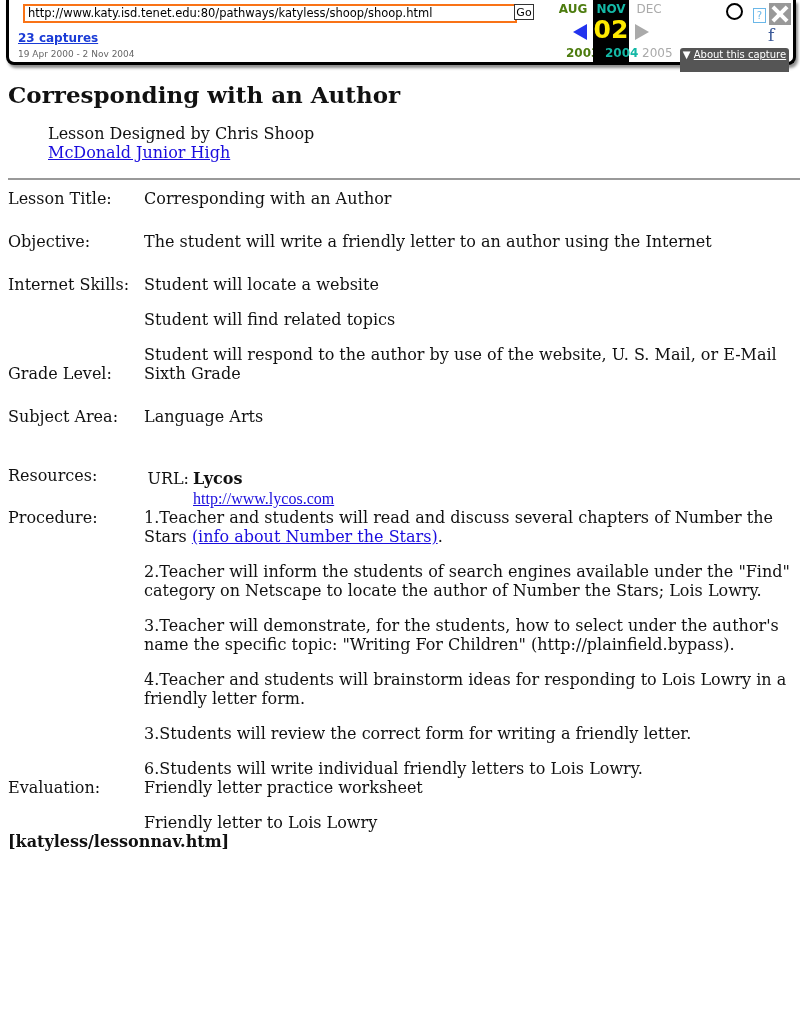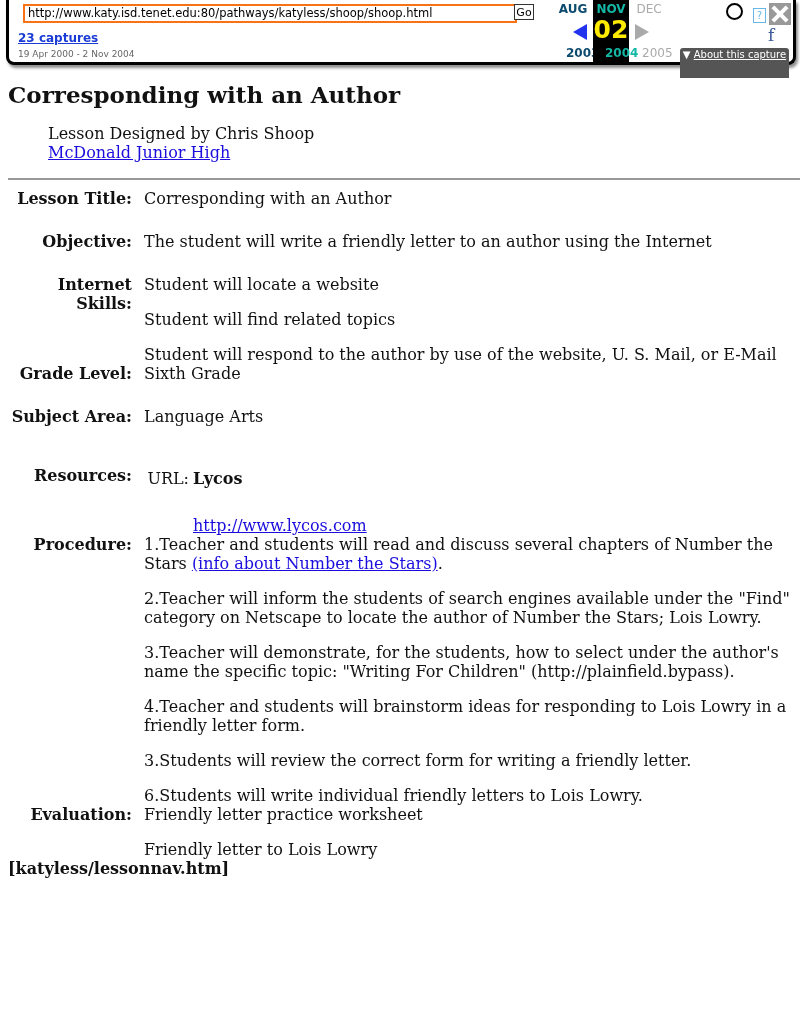--- a/index.html
+++ b/index.html
@@ -16,59 +16,59 @@
     padding: 0 3px; line-height: 15px; color: #000; background: #fff; }
   #wm-go { position: absolute; left: 505px; top: 4px; width: 20px; height: 16px;
     border: 1px solid #333; background: #fff; font-size: 11px; line-height: 15px;
     text-align: center; font-family: "DejaVu Sans", sans-serif; padding: 0; }
   #wm-captures { position: absolute; left: 9px; top: 31px; font-size: 12px; font-weight: bold; color: #1a3bd6; text-decoration: underline; }
   #wm-range { position: absolute; left: 9px; top: 49px; font-size: 9px; color: #666; }
   .wm-col { position: absolute; top: 0; width: 38px; text-align: center; height: 62px; }
   .wm-col .m { position: absolute; top: 2px; left: 0; right: 0; font-size: 12px; font-weight: bold; }
   .wm-col .y { position: absolute; top: 46px; left: 12px; right: 0; font-size: 12px; font-weight: bold; }
   #wm-prev { left: 545px; }
-  #wm-prev .m, #wm-prev .y { color: #0c4a6e; }
+  #wm-prev .m, #wm-prev .y { color: #4d7c0f; }
   #wm-cur { left: 584px; background: #000; width: 36px; }
   #wm-cur .m, #wm-cur .y { color: #14b8a6; }
   #wm-cur .d { position: absolute; top: 15px; left: 0; right: 0; font-size: 25px; font-weight: bold; color: #ffeb00; }
   #wm-next { left: 621px; }
   #wm-next .m, #wm-next .y { color: #aaa; font-weight: normal; }
   #wm-arrow-left { position: absolute; left: 564px; top: 24px; width: 0; height: 0;
     border-top: 8px solid transparent; border-bottom: 8px solid transparent; border-right: 14px solid #2233ee; }
   #wm-arrow-right { position: absolute; left: 626px; top: 24px; width: 0; height: 0;
     border-top: 8px solid transparent; border-bottom: 8px solid transparent; border-left: 14px solid #aaa; }
   #wm-circle { position: absolute; left: 717px; top: 3px; width: 13px; height: 13px; border: 2px solid #000; border-radius: 50%; }
   #wm-help { position: absolute; left: 744px; top: 8px; width: 11px; height: 13px; border: 1px solid #6ab7e8;
     color: #6ab7e8; font-size: 10px; line-height: 13px; text-align: center; }
   #wm-close { position: absolute; left: 760px; top: 3px; width: 22px; height: 22px; background: #999; }
   #wm-close::before, #wm-close::after { content: ""; position: absolute; left: 9px; top: 1px; width: 4px; height: 20px; background: #fff; }
   #wm-close::before { transform: rotate(45deg); }
   #wm-close::after { transform: rotate(-45deg); }
   #wm-fb { position: absolute; left: 759px; top: 25px; font-family: "DejaVu Serif", serif; font-size: 17px; color: #3b5998; }
-  #wm-about { position: absolute; left: 671px; top: 48px; width: 109px; height: 30px; background: #555;
+  #wm-about { position: absolute; left: 671px; top: 48px; width: 109px; height: 24px; background: #555;
     color: #fff; font-size: 10px; line-height: 14px; text-align: center; border-radius: 3px 3px 0 0; }
   #wm-about span.t { text-decoration: underline; }
 
   
   #content { position: absolute; left: 8px; top: 78px; width: 792px; }
   h1 { margin: 0; font-size: 23px; font-weight: bold; line-height: 34px; }
   .byline { font-size: 16px; line-height: 19px; margin-top: 12px; margin-left: 40px; }
   hr { border: none; border-top: 2px solid #999; margin: 16px 0 0 0; width: 792px; }
 
   table.lesson { border-collapse: collapse; margin-top: 9px; width: 792px; }
   table.lesson td { vertical-align: top; padding: 0; font-size: 16px; line-height: 19px; }
-  td.lbl { width: 124px; text-align: right; font-weight: bold; padding-right: 8px !important; }
+  td.lbl { width: 124px; text-align: left; font-weight: normal; padding-right: 8px !important; }
   td.val { padding-left: 4px !important; }
   td.val p { margin: 0 0 16px 0; }
   td.val p.last { margin-bottom: 0; }
   .res-wrap { padding-top: 3px; }
   .res-row { display: flex; }
   .res-row .k { width: 45px; text-align: right; padding-right: 4px; }
   .res-row .v { font-weight: bold; }
-  .res-link { margin-left: 49px; margin-top: 28px; }
+  .res-link { margin-left: 49px; margin-top: 1px; font-family: Liberation Serif, serif; }
   .footer-nav { font-weight: bold; font-size: 16px; line-height: 19px; }
 </style>
 </head>
 <body>
 
 <div id="wm-toolbar">
   <input id="wm-url" type="text" value="http://www.katy.isd.tenet.edu:80/pathways/katyless/shoop/shoop.html" style="">
   <button id="wm-go">Go</button>
   <a id="wm-captures">23 captures</a>
   <div id="wm-range">19 Apr 2000 - 2 Nov 2004</div>

